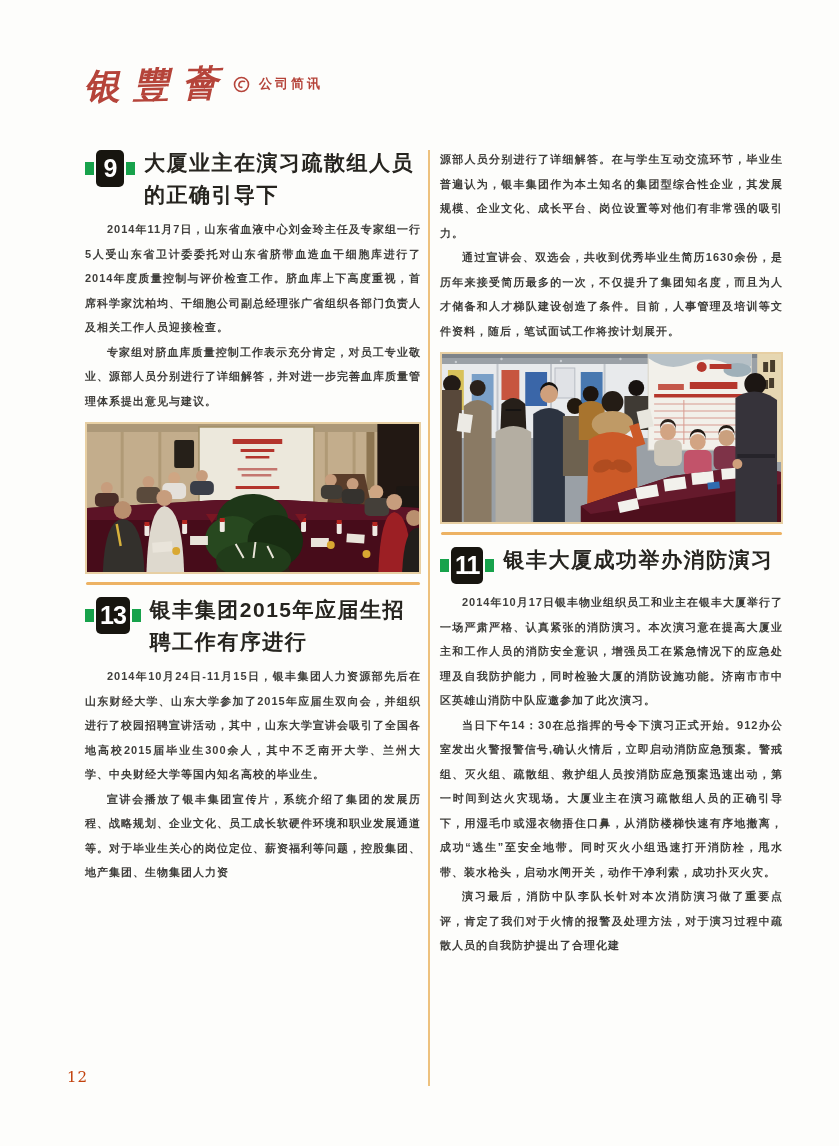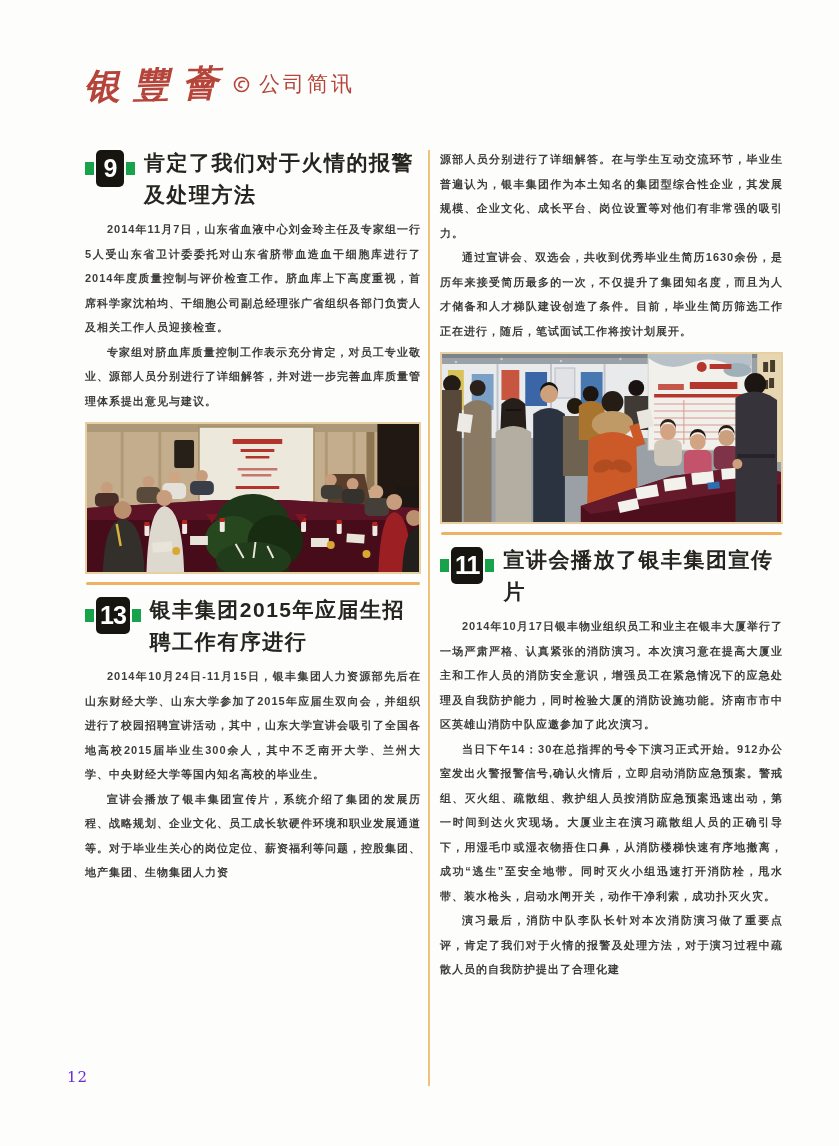--- a/index.html
+++ b/index.html
@@ -9,21 +9,21 @@
     font-family:"Liberation Sans",sans-serif;
   }
   
   .masthead{position:absolute;left:84px;top:66px;display:flex;align-items:center;}
   .logo{
     font-family:"DejaVu Serif",serif;font-style:italic;font-weight:bold;
     font-size:36px;color:#b5443a;letter-spacing:13px;transform:rotate(-1.5deg);
     line-height:1;
   }
   .swirl{margin-left:2px;margin-right:9px;flex:0 0 auto;}
-  .tagline{font-size:21px;font-weight:400;color:#b5443a;letter-spacing:3px;}
+  .tagline{font-size:13px;font-weight:700;color:#b5443a;letter-spacing:3px;}
   
   .col{position:absolute;top:147px;}
   .col-left{left:85px;width:336px;}
   .col-right{left:440px;width:343px;}
   .v-divider{position:absolute;left:428px;top:150px;width:2px;height:936px;background:#eab667;opacity:.85;}
   
   .art-head{display:flex;align-items:flex-start;margin:0 0 6px 0;}
   .badge{display:flex;align-items:center;margin-top:3px;flex:0 0 auto;}
   .badge .bar{width:9px;height:13px;background:#17a24b;}
   .badge .num{
@@ -43,21 +43,21 @@
   }
   p.body.no-indent{text-indent:0;}
   
   figure.photo{margin:9px 0 0 0;border:2px solid #e7cfa3;line-height:0;background:#c3ad8c;}
   figure.photo svg{display:block;}
   .hr-gold{height:3px;background:#edb263;border:none;border-radius:2px;margin:8px 1px 9px 1px;}
   .mt{margin-top:4px;}
   
   .page-number{
     position:absolute;left:67px;top:1068px;
-    font-family:"DejaVu Serif",serif;font-size:15px;color:#6d28d9;letter-spacing:1px;
+    font-family:"DejaVu Serif",serif;font-size:15px;color:#c2410c;letter-spacing:1px;
   }
 </style>
 </head>
 <body>
 
 <div class="page">
 
   <header class="masthead">
     <span class="logo">银豐薈</span>
     <svg class="swirl" width="17" height="17" viewBox="0 0 17 17">
@@ -70,21 +70,21 @@
   <div class="v-divider"></div>
 
   <section class="col col-left">
 
     <div class="art-head">
       <div class="badge">
         <span class="bar"></span>
         <span class="num">9</span>
         <span class="bar"></span>
       </div>
-      <h2 class="art-title">肯定了我们对于火情的报警及处理方法</h2>
+      <h2 class="art-title">大厦业主在演习疏散组人员的正确引导下</h2>
     </div>
     <p class="body">2014年11月7日，山东省血液中心刘金玲主任及专家组一行5人受山东省卫计委委托对山东省脐带血造血干细胞库进行了2014年度质量控制与评价检查工作。脐血库上下高度重视，首席科学家沈柏均、干细胞公司副总经理张广省组织各部门负责人及相关工作人员迎接检查。</p>
     <p class="body">专家组对脐血库质量控制工作表示充分肯定，对员工专业敬业、源部人员分别进行了详细解答，并对进一步完善血库质量管理体系提出意见与建议。</p>
 
     <figure class="photo" role="img" aria-label="Inspection team meeting in a conference room with red-covered tables, a projection screen and a green plant">
       <svg width="332" height="148" viewBox="0 0 335 148" preserveAspectRatio="none">
         <rect width="335" height="148" fill="#c3ad8c"></rect>
         <rect width="335" height="8" fill="#ac9878"></rect>
         <g fill="#b09a76">
           <rect x="34" y="8" width="3" height="66"></rect>
@@ -184,21 +184,21 @@
       <h2 class="art-title">银丰集团2015年应届生招聘工作有序进行</h2>
     </div>
     <p class="body">2014年10月24日-11月15日，银丰集团人力资源部先后在山东财经大学、山东大学参加了2015年应届生双向会，并组织进行了校园招聘宣讲活动，其中，山东大学宣讲会吸引了全国各地高校2015届毕业生300余人，其中不乏南开大学、兰州大学、中央财经大学等国内知名高校的毕业生。</p>
     <p class="body">宣讲会播放了银丰集团宣传片，系统介绍了集团的发展历程、战略规划、企业文化、员工成长软硬件环境和职业发展通道等。对于毕业生关心的岗位定位、薪资福利等问题，控股集团、地产集团、生物集团人力资</p>
 
   </section>
 
   <section class="col col-right">
 
     <p class="body no-indent">源部人员分别进行了详细解答。在与学生互动交流环节，毕业生普遍认为，银丰集团作为本土知名的集团型综合性企业，其发展规模、企业文化、成长平台、岗位设置等对他们有非常强的吸引力。</p>
-    <p class="body">通过宣讲会、双选会，共收到优秀毕业生简历1630余份，是历年来接受简历最多的一次，不仅提升了集团知名度，而且为人才储备和人才梯队建设创造了条件。目前，毕业生简历筛选工作正在进行，随后，笔试面试工作将按计划展开。</p>
+    <p class="body">通过宣讲会、双选会，共收到优秀毕业生简历1630余份，是历年来接受简历最多的一次，不仅提升了集团知名度，而且为人才储备和人才梯队建设创造了条件。目前，人事管理及培训等文件资料，随后，笔试面试工作将按计划展开。</p>
 
     <figure class="photo" role="img" aria-label="Students crowding around a campus job-fair recruitment booth with posters and a table of application papers">
       <svg width="339" height="168" viewBox="0 0 342 168" preserveAspectRatio="none">
         <rect width="342" height="168" fill="#9aa0a6"></rect>
         <rect width="342" height="4" fill="#7d838a"></rect>
         <g fill="#c8ccd1">
           <circle cx="14" cy="8" r="1.2"></circle>
             <circle cx="60" cy="5" r="1.2"></circle>
             <circle cx="120" cy="7" r="1.2"></circle>
           <circle cx="180" cy="5" r="1.2"></circle>
@@ -308,21 +308,21 @@
     </figure>
 
     <div class="hr-gold"></div>
 
     <div class="art-head">
       <div class="badge">
         <span class="bar"></span>
         <span class="num">11</span>
         <span class="bar"></span>
       </div>
-      <h2 class="art-title">宣讲会播放了银丰集团宣传片</h2>
+      <h2 class="art-title">银丰大厦成功举办消防演习</h2>
     </div>
     <p class="body mt">2014年10月17日银丰物业组织员工和业主在银丰大厦举行了一场严肃严格、认真紧张的消防演习。本次演习意在提高大厦业主和工作人员的消防安全意识，增强员工在紧急情况下的应急处理及自我防护能力，同时检验大厦的消防设施功能。济南市市中区英雄山消防中队应邀参加了此次演习。</p>
     <p class="body">当日下午14：30在总指挥的号令下演习正式开始。912办公室发出火警报警信号,确认火情后，立即启动消防应急预案。警戒组、灭火组、疏散组、救护组人员按消防应急预案迅速出动，第一时间到达火灾现场。大厦业主在演习疏散组人员的正确引导下，用湿毛巾或湿衣物捂住口鼻，从消防楼梯快速有序地撤离，成功“逃生”至安全地带。同时灭火小组迅速打开消防栓，甩水带、装水枪头，启动水闸开关，动作干净利索，成功扑灭火灾。</p>
     <p class="body">演习最后，消防中队李队长针对本次消防演习做了重要点评，肯定了我们对于火情的报警及处理方法，对于演习过程中疏散人员的自我防护提出了合理化建</p>
 
   </section>
 
   <div class="page-number">12</div>
 
 </div>

